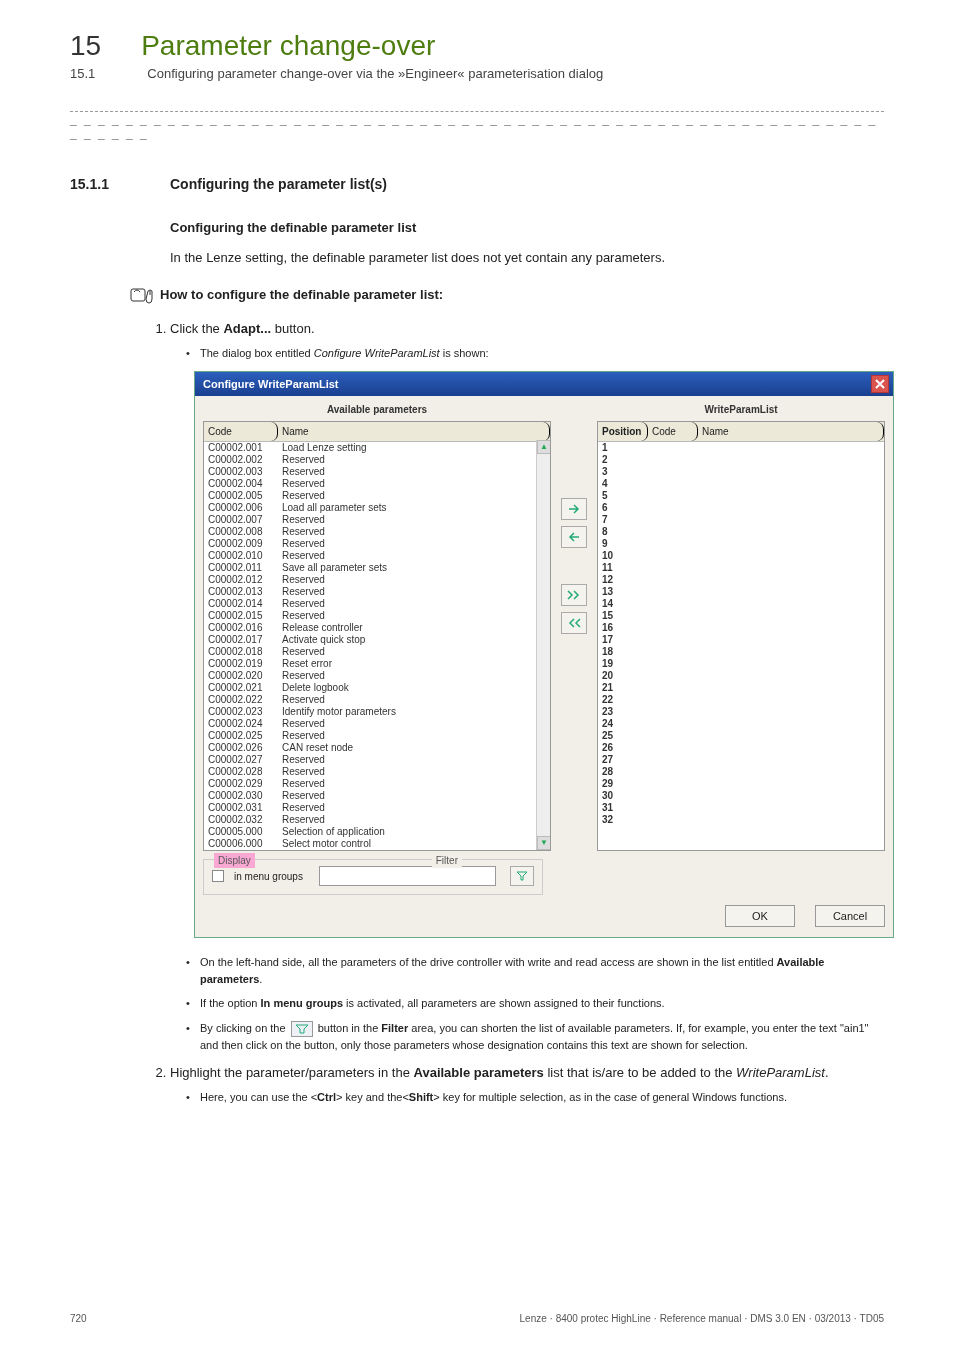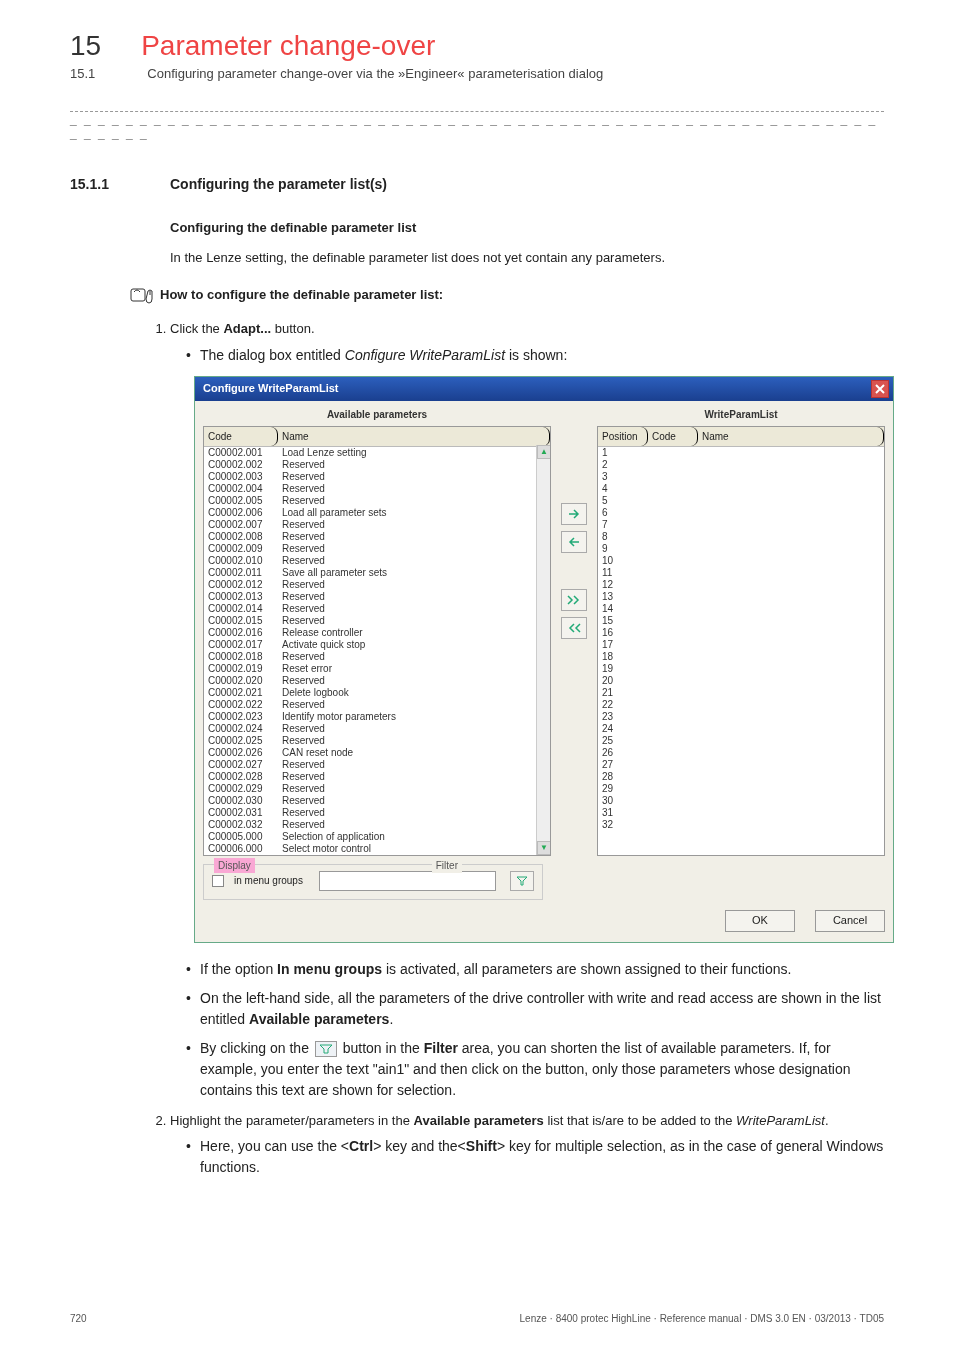--- a/index.html
+++ b/index.html
@@ -1,34 +1,34 @@
 <!DOCTYPE html>
 <html><head>
 <meta charset="utf-8">
 <style>
   * { box-sizing: border-box; margin: 0; padding: 0; }
   html, body { width: 954px; height: 1350px; background: #fff; font-family: "Segoe UI", Arial, sans-serif; color: #222; }
   .page { padding: 30px 70px 30px 70px; position: relative; height: 100%; }
   .hdr { display: flex; align-items: baseline; gap: 40px; margin-bottom: 4px; }
   .hdr .chapnum { font-size: 28px; font-weight: 400; color: #333; }
-  .hdr .chaptitle { font-size: 28px; font-weight: 400; color: #ef4444; }
+  .hdr .chaptitle { font-size: 28px; font-weight: 400; color: #4d7c0f; }
   .subhdr { display: flex; align-items: baseline; gap: 52px; font-size: 13px; color: #444; margin-bottom: 30px; }
   .dashline { border: none; border-top: 1px dashed #999; margin: 10px 0 36px; letter-spacing: 2px; color: #888; font-size: 12px; }
   .secrow { display: flex; gap: 40px; align-items: baseline; margin-bottom: 26px; }
   .secnum { font-size: 14px; font-weight: 700; width: 60px; }
   .sectitle { font-size: 14px; font-weight: 700; }
   .body { margin-left: 100px; font-size: 13px; line-height: 1.5; }
   .body .bold { font-weight: 700; }
   .body p { margin-bottom: 10px; }
   .howto { display: flex; align-items: center; margin: 16px 0 12px -40px; }
   .howto-text { font-weight: 700; font-size: 13px; }
   .mouse-icon { width: 30px; height: 24px; }
   ol.steps { list-style: decimal; font-size: 13px; }
   ol.steps > li { margin-bottom: 8px; }
-  ul.sub { list-style: none; margin: 6px 0 10px 16px; font-size: 14px; }
+  ul.sub { list-style: none; margin: 6px 0 10px 16px; font-size: 11px; }
   ul.sub > li { position: relative; padding-left: 14px; margin-bottom: 8px; }
   ul.sub > li::before { content: "•"; position: absolute; left: 0; top: 0; }
   .italic { font-style: italic; }
   .inline-btn { display:inline-block; vertical-align:middle; border:1px solid #999; background:#eef2f6; width:22px; height:16px; position:relative; margin:0 2px; }
   .inline-btn svg { position:absolute; left:3px; top:2px; }
 
   
   .dialog { width: 700px; border: 1px solid #6a8; margin: 8px 0 16px 24px; font-family: Tahoma, Arial, sans-serif; font-size: 10px; background:#f1efe7; }
   .titlebar { background: linear-gradient(to bottom, #2c5fbd, #1a3f8f); color: #fff; display:flex; align-items:center; justify-content:space-between; padding: 3px 4px 3px 8px; font-size: 11px; font-weight: 700; }
   .titlebar .closebtn { width:18px; height:18px; background:#d9534f; border:1px solid #b33; display:flex; align-items:center; justify-content:center; color:#fff; font-weight:bold; font-size:12px; }
@@ -37,21 +37,21 @@
   .leftcol { flex: 1 1 340px; }
   .midcol { width: 34px; display:flex; flex-direction:column; gap:6px; justify-content:flex-start; padding-top:96px; align-items:center; }
   .rightcol { flex: 1 1 280px; }
   .heading-row { text-align:center; font-size:10px; font-weight:700; margin-bottom:4px; color:#333; }
   .heading-row.left { text-align:center; }
   .listbox { border:1px solid #999; background:#fff; height:430px; overflow:hidden; position:relative; }
   .listhdr { display:flex; background:#ece9d8; border-bottom:1px solid #bbb; font-size:10px; }
   .listhdr .cell { border-right:1px solid #000000; padding:2px 4px;border-radius:7px; }
   .leftcol .codecell { width:74px; }
   .leftcol .namecell { flex:1; }
-  .rightcol .poscell { width:50px; }
+  .rightcol .poscell { width:50px;font-weight:bold; }
   .rightcol .codecell2 { width:50px; }
   .rightcol .namecell2 { flex:1; }
   .rows { font-size:10px; color:#333; }
   .rowitem { display:flex; padding:0 4px; line-height:12px; }
   .rowitem .codecell { width:74px; }
   .rowitem .namecell { flex:1; }
   .rowitem2 { display:flex; padding:0 4px; line-height:12px; }
   .rowitem2 .poscell { width:50px; }
   .rowitem2 .codecell2 { width:50px; }
   .rowitem2 .namecell2 { flex:1; }
@@ -500,24 +500,24 @@
           </div>
           <div class="dlg-buttons">
             <div class="dlg-btn">OK</div>
             <div class="dlg-btn">Cancel</div>
           </div>
         </div>
       </div>
 
       <ul class="sub">
         <li>
-          <span>If the option </span><span class="bold">In menu groups</span><span> is activated, all parameters are shown assigned to their functions.</span>
+          <span>On the left-hand side, all the parameters of the drive controller with write and read access are shown in the list entitled </span><span class="bold">Available parameters</span><span>.</span>
         </li>
         <li>
-          <span>On the left-hand side, all the parameters of the drive controller with write and read access are shown in the list entitled </span><span class="bold">Available parameters</span><span>.</span>
+          <span>If the option </span><span class="bold">In menu groups</span><span> is activated, all parameters are shown assigned to their functions.</span>
         </li>
         <li>
           <span>By clicking on the </span><span class="inline-btn"><svg width="14" height="10">
                   <path d="M1 1 h12 L9 5 v4 h-4 v-4 z" fill="none" stroke="#2a7" stroke-width="1"></path>
                 </svg></span><span> button in the </span><span class="bold">Filter</span><span> area, you can shorten the list of available parameters. If, for example, you enter the text "ain1" and then click on the button, only those parameters whose designation contains this text are shown for selection.</span>
         </li>
       </ul>
     </li>
 
     <li>

